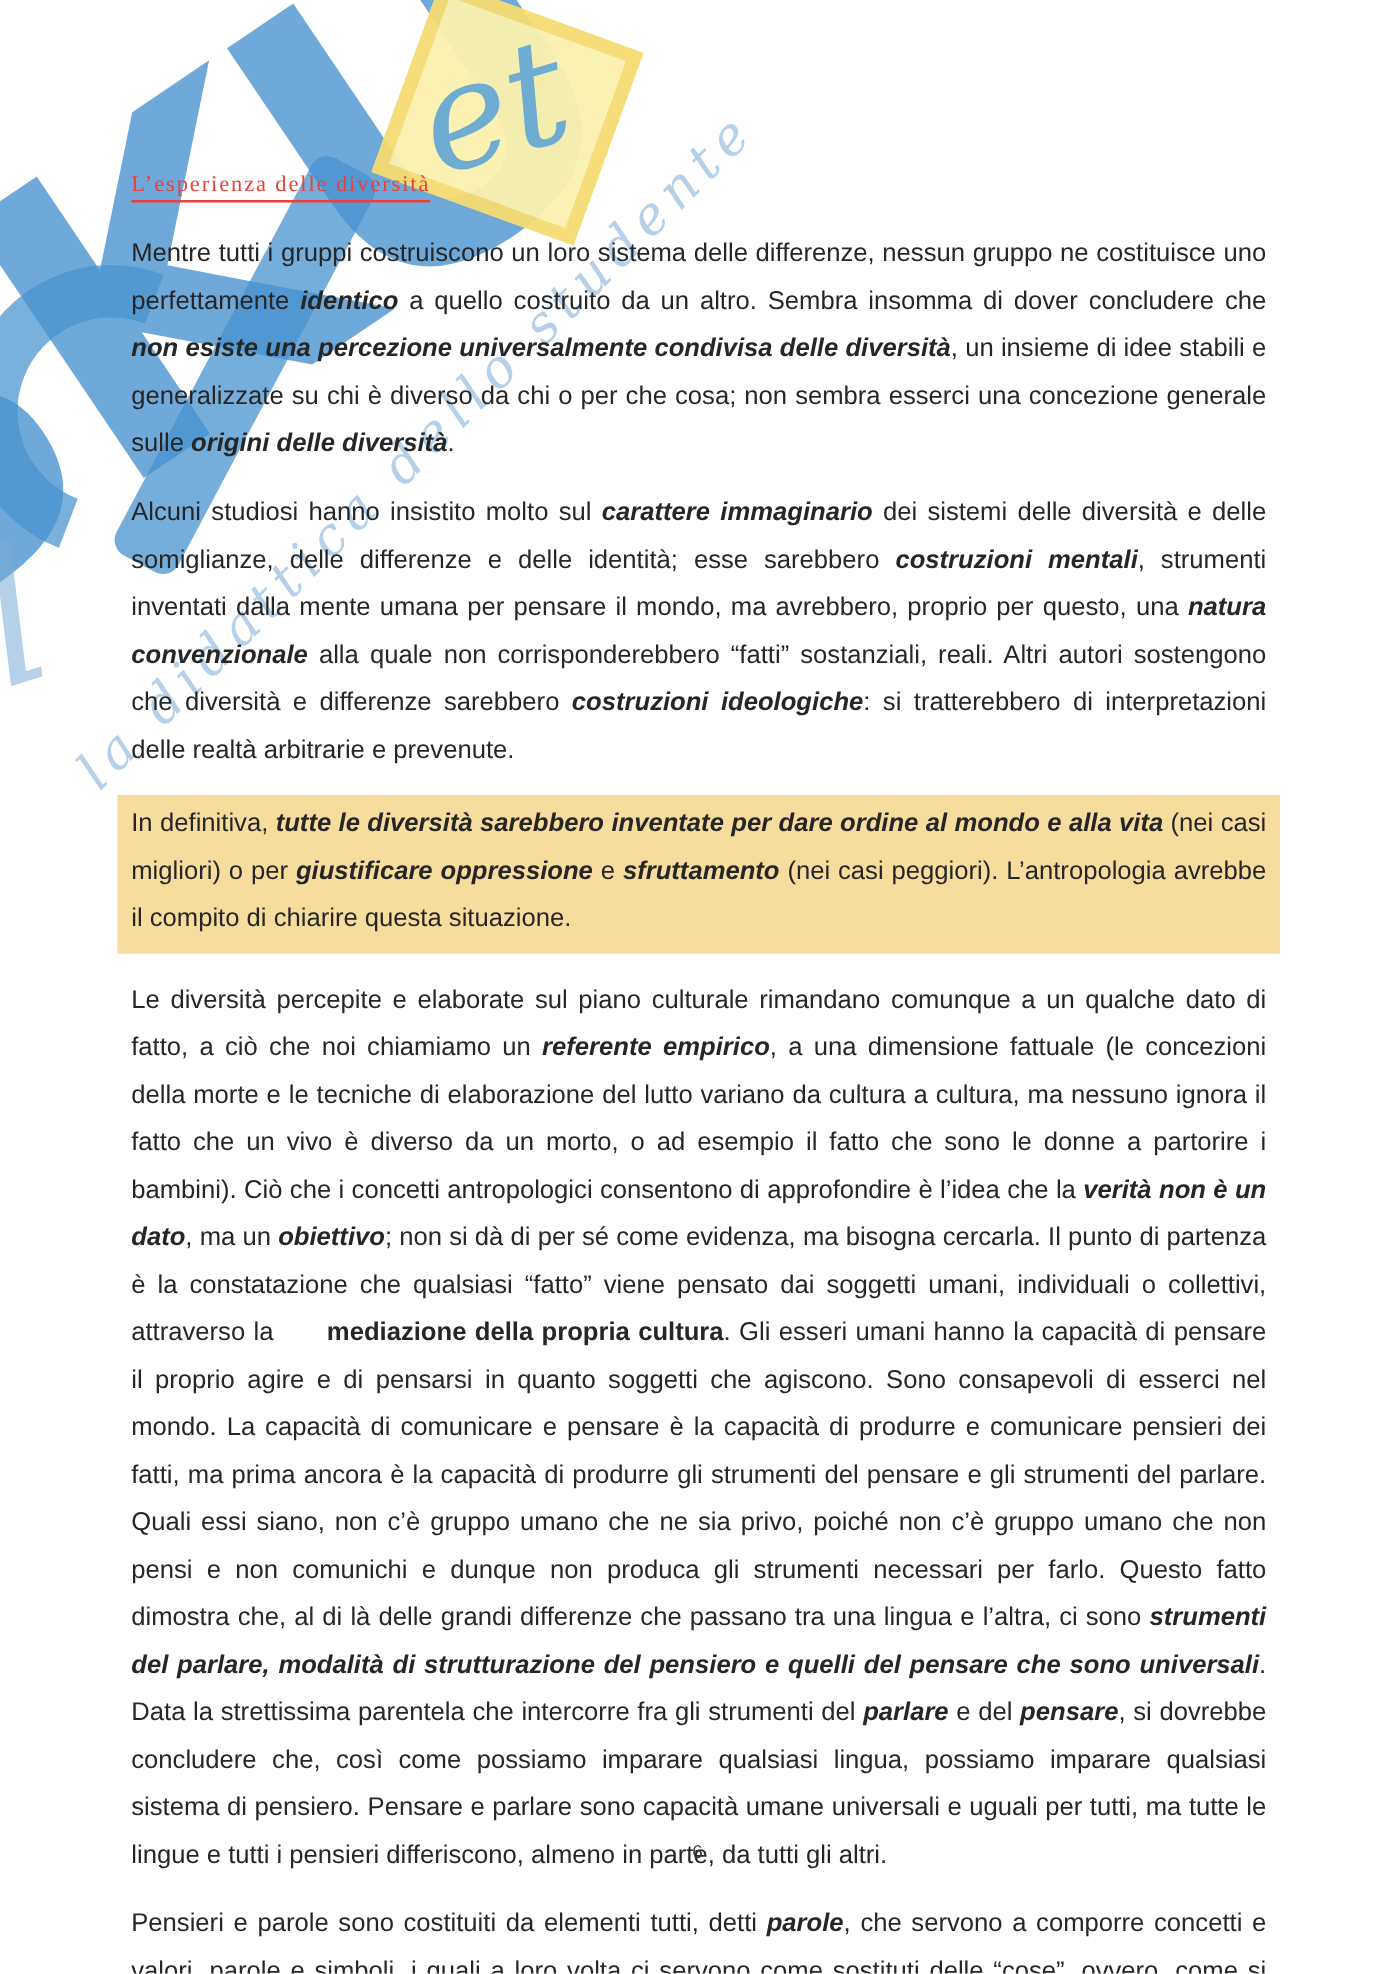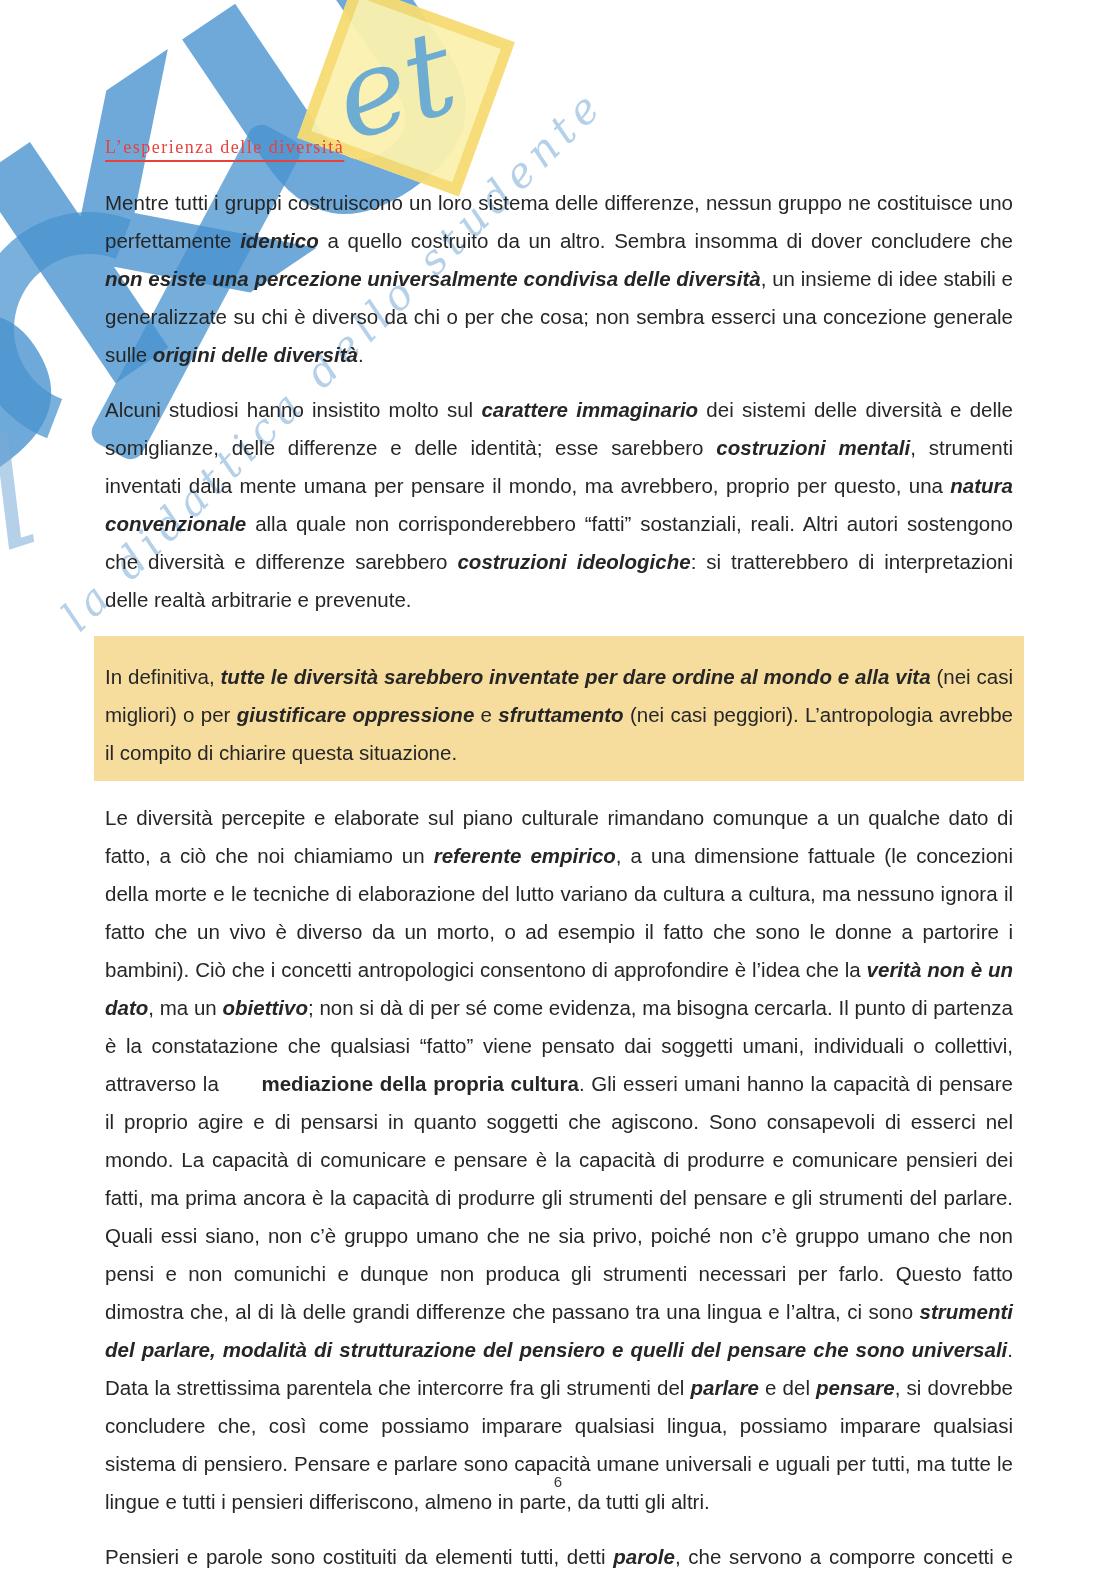--- a/index.html
+++ b/index.html
@@ -84,21 +84,21 @@
     font-size:18px;letter-spacing:1.5px;
     color:var(--heading-red);
     text-decoration:underline;
     text-underline-offset:7px;
     text-decoration-thickness:1.5px;
   }
   .para{margin:0 0 17px 0;}
   .para.highlight{
     background:var(--highlight-bg);
     margin:4px -11px 18px -11px;
-    padding:22px 11px 9px 11px;
+    padding:4px 11px 9px 11px;
   }
   .it{font-style:italic;font-weight:bold;}
   .bd{font-weight:bold;margin-left:36px;}
   .bdit{font-weight:bold;font-style:italic;}
   .pagenum{
     position:absolute;z-index:1;
     left:0;right:0;top:1473px;
     text-align:center;
     font-size:15px;color:#3a3a3a;
   }

